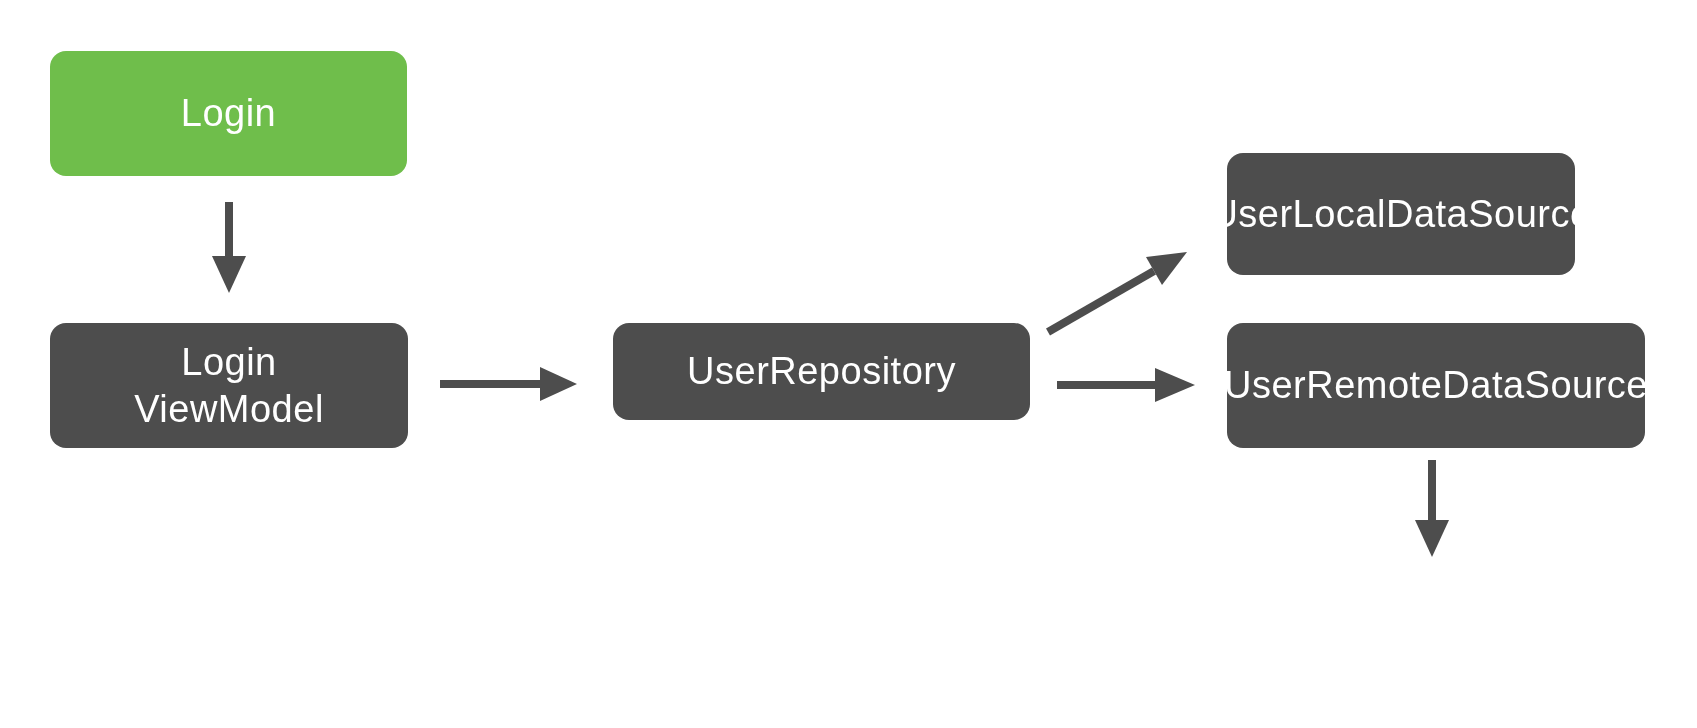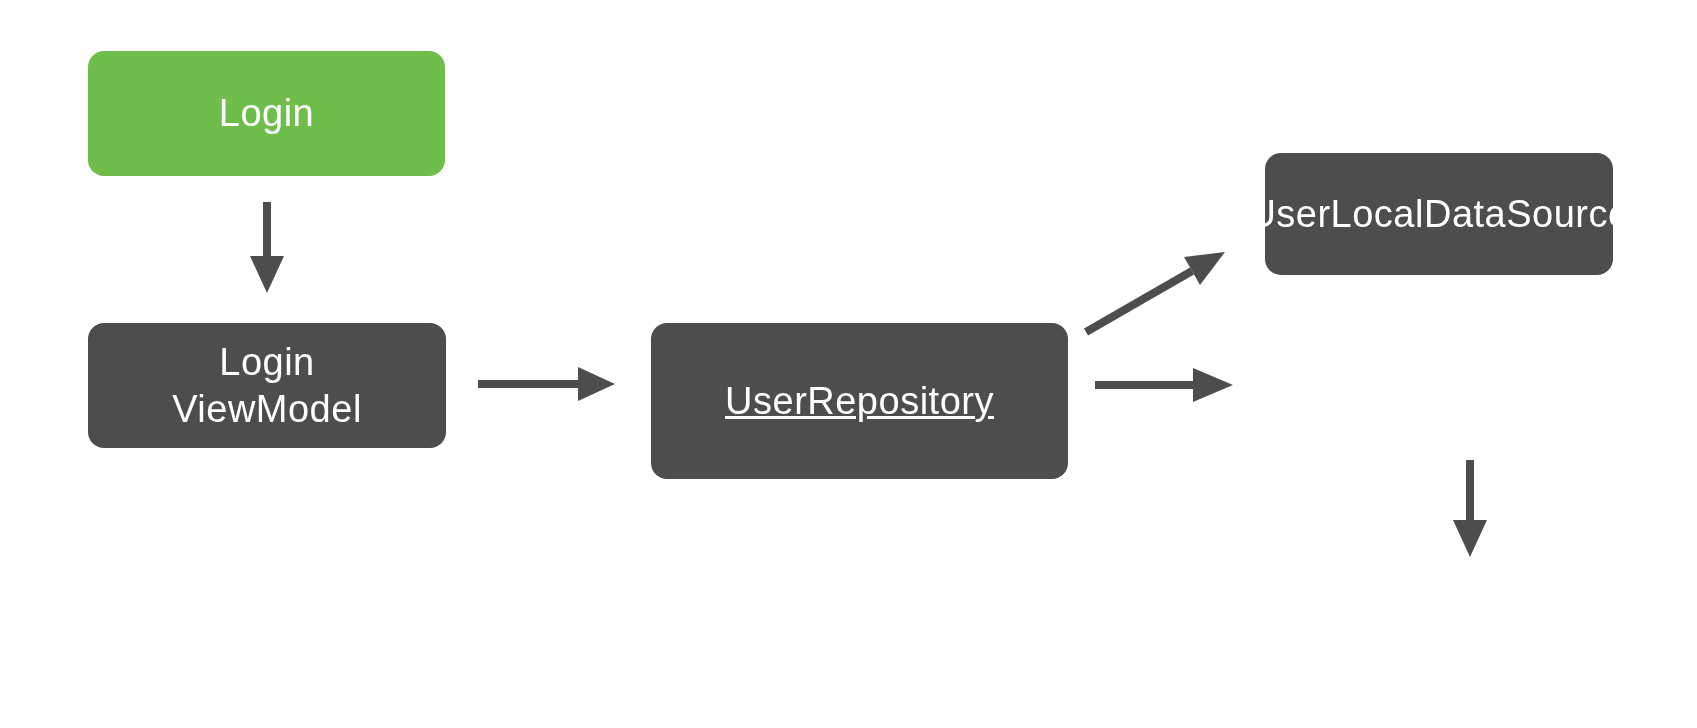--- a/index.html
+++ b/index.html
@@ -4,21 +4,21 @@
 <style>
   html, body { margin: 0; padding: 0; }
   body {
     width: 1697px;
     height: 728px;
     position: relative;
     overflow: hidden;
     background: var(--background, #ffffff);
     font-family: "Liberation Sans", "DejaVu Sans", sans-serif;
   }
-  .diagram { position: absolute; inset: 0; margin-left: 38px; }
+  .diagram { position: absolute; inset: 0; }
   .node {
     position: absolute;
     display: flex;
     flex-direction: column;
     align-items: center;
     justify-content: center;
     text-align: center;
     font-size: 38px;
     line-height: 1.22;
     border-radius: 16px;
@@ -72,23 +72,26 @@
 
   <div class="node green" style="left:50px; top:51px; width:357px; height:125px;">
     <span>Login</span>
   </div>
 
   <div class="node dark" style="left:50px; top:323px; width:358px; height:125px;">
     <span>Login</span>
     <span>ViewModel</span>
   </div>
 
-  <div class="node dark" style="left:613px; top:323px; width:417px; height:156px;text-decoration:underline;">
+  <div class="node dark" style="left:613px; top:323px; width:417px; height:97px;">
     <span>UserRepository</span>
   </div>
 
   <div class="node dark" style="left:1227px; top:153px; width:348px; height:122px;">
     <span>UserLocalDataSource</span>
   </div>
 
+  <div class="node dark" style="left:1227px; top:323px; width:418px; height:125px;">
+    <span>UserRemoteDataSource</span>
+  </div>
 
 
 </div>
 
 </body></html>

